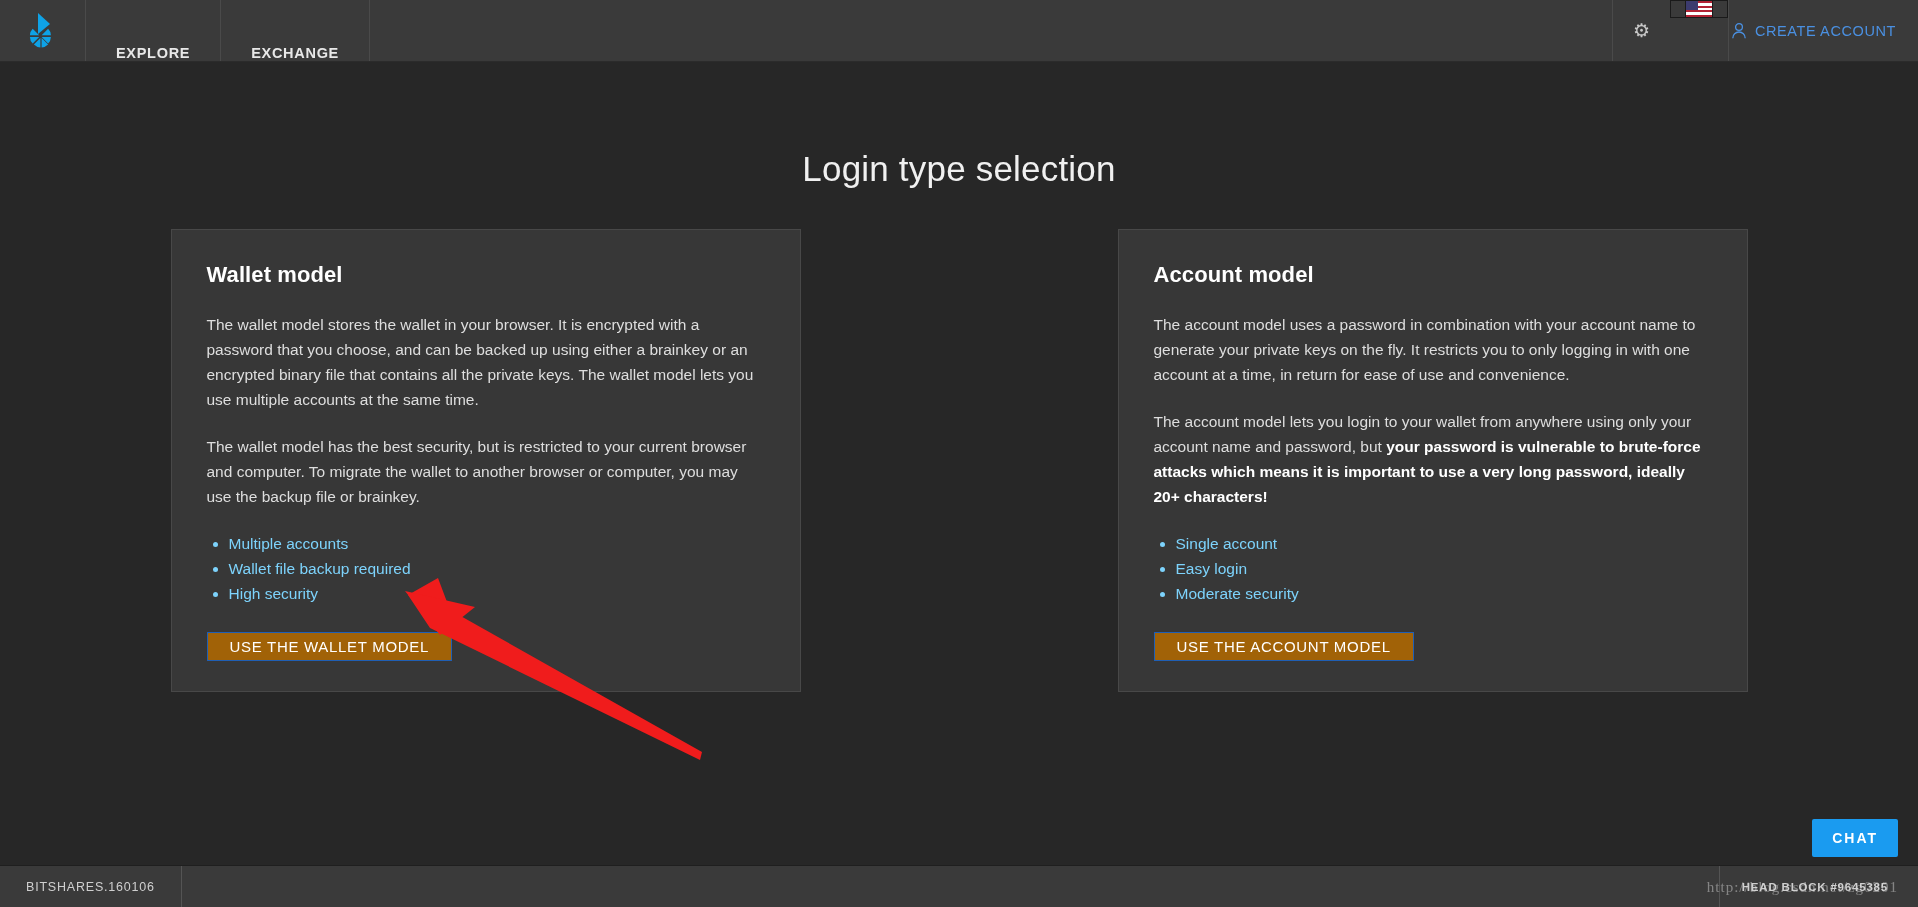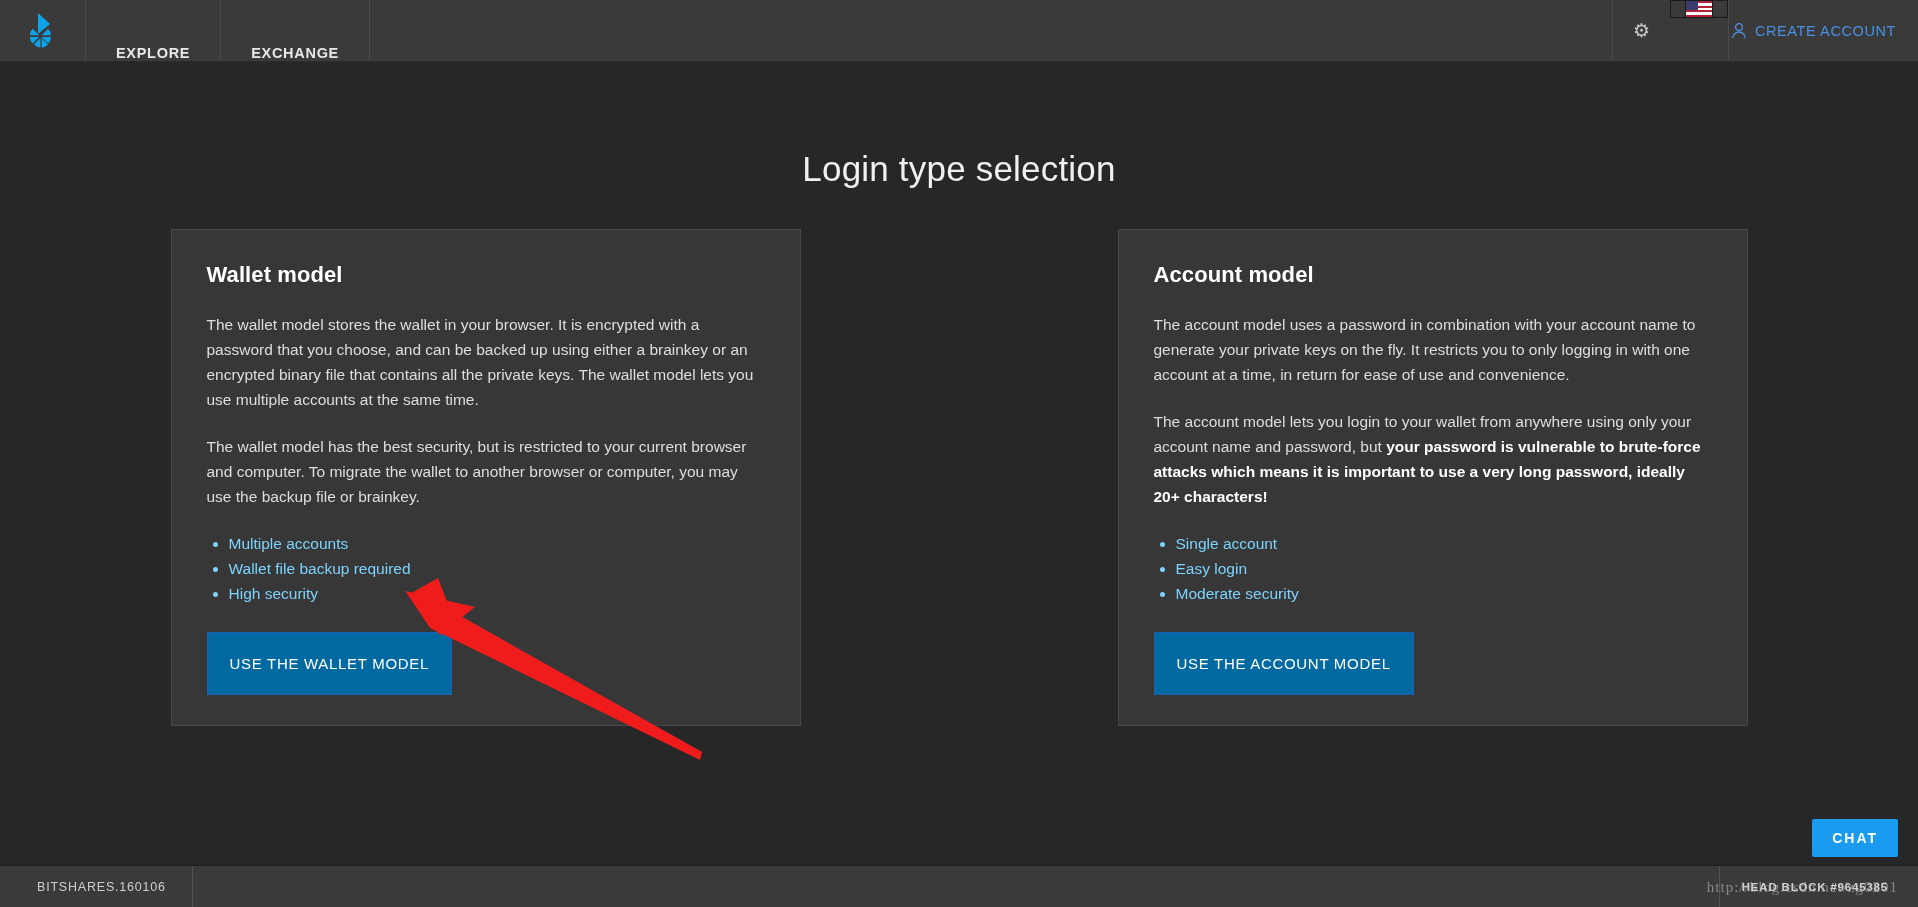--- a/index.html
+++ b/index.html
@@ -134,26 +134,26 @@
     margin: 0 0 26px 22px;
   }
   .card li {
     font-size: 15.5px;
     line-height: 25px;
     color: #7dd3fc;
   }
 
   .model-btn {
     display: inline-block;
-    background: #0369a1;
+    background: #a16207;
     border: 1px solid #1f5fb5;
     color: #ffffff;
     font-size: 15px;
     letter-spacing: 0.7px;
-    padding: 22px 22px;
+    padding: 5px 22px;
     cursor: pointer;
     font-family: "Liberation Sans", sans-serif;
   }
 
   
   .arrow-overlay {
     position: absolute;
     left: 0; top: 0;
     width: 1918px; height: 907px;
     pointer-events: none;
@@ -191,21 +191,21 @@
     color: #cfcfcf;
     z-index: 20;
   }
   .footer-cell {
     display: flex;
     align-items: center;
     padding: 0 22px;
   }
   .footer-left {
     border-right: 1px solid #545454;
-    padding-left: 37px;
+    padding-left: 26px;
     padding-right: 26px;
   }
   .footer-spacer { flex: 1; }
   .footer-right {
     border-left: 1px solid #545454;
     font-weight: bold;
     font-size: 11.5px;
     padding-right: 30px;
   }
 

